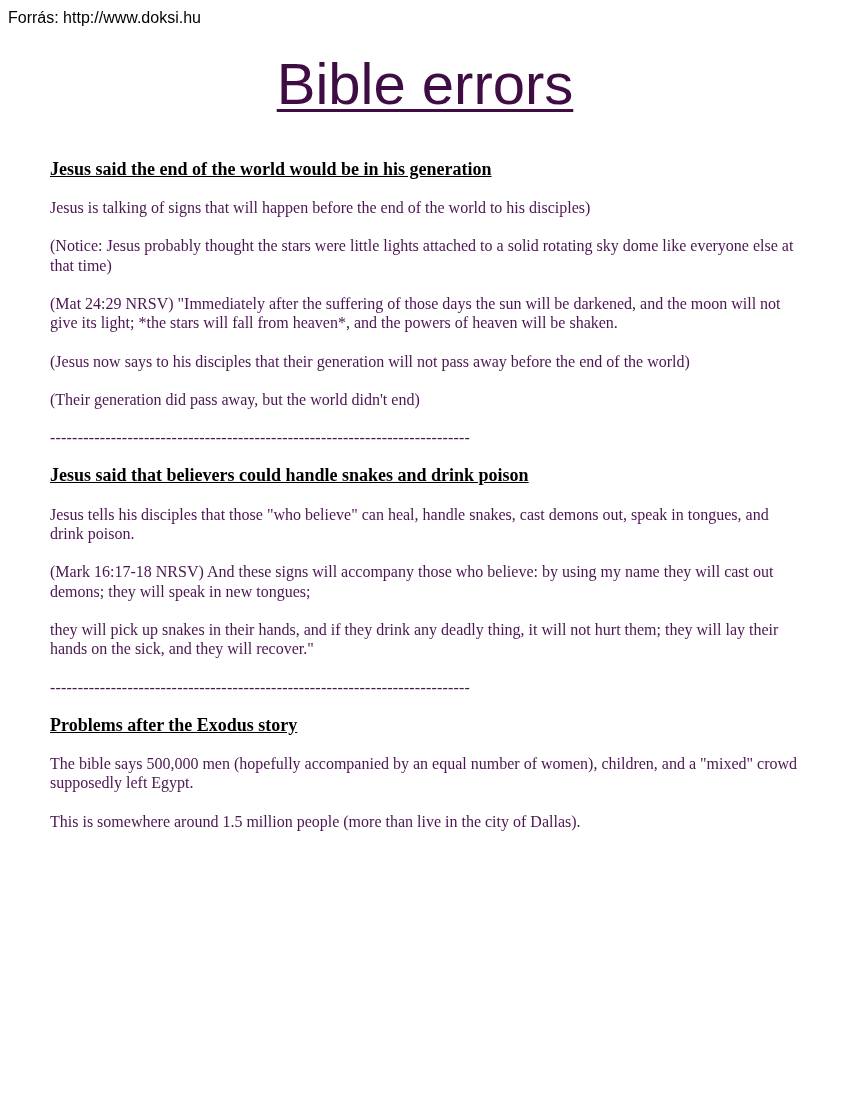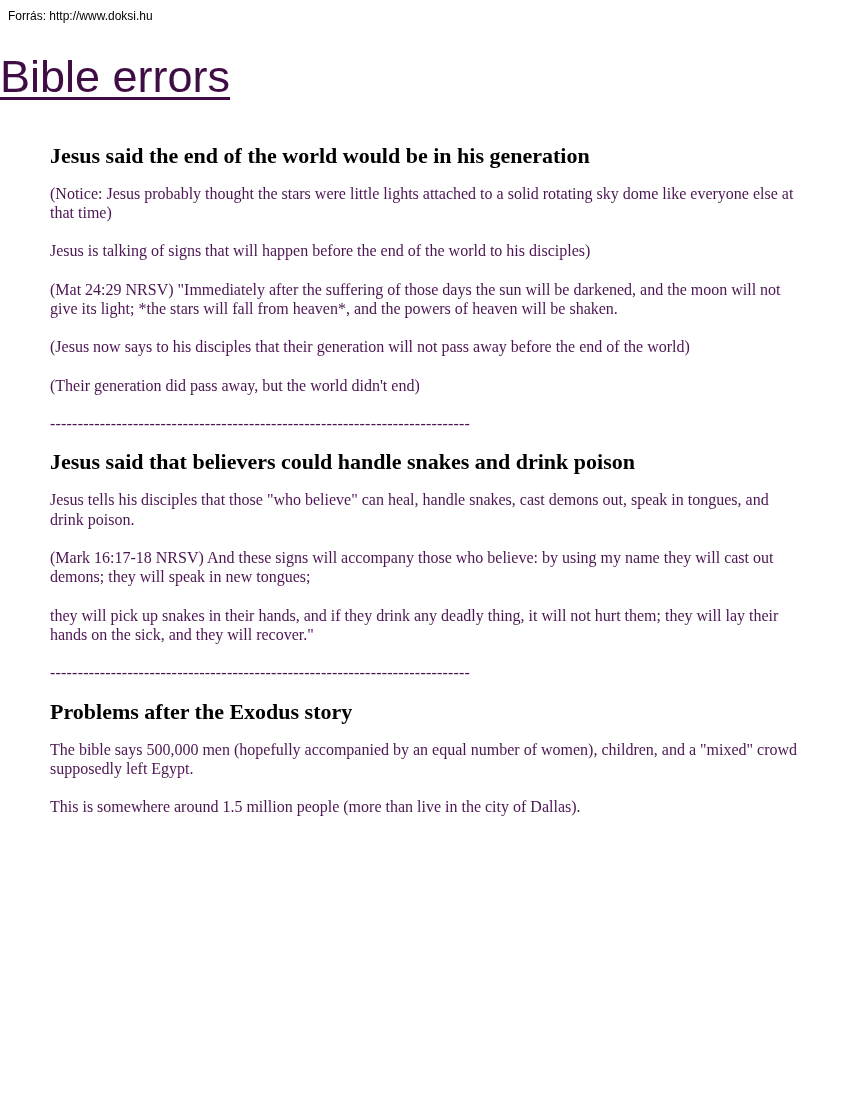--- a/index.html
+++ b/index.html
@@ -9,68 +9,70 @@
     background: var(--bg, #ffffff);
     font-family: "Liberation Serif", serif;
     position: relative;
     overflow: hidden;
   }
   .source-line {
     position: absolute;
     top: 9px;
     left: 8px;
     font-family: "Liberation Sans", sans-serif;
-    font-size: 12px;
+    font-size: 16px;
     color: #000000;
   }
   .page-title {
     margin: 52px 0 0 0;
+    text-align: center;
     font-family: "Liberation Sans", sans-serif;
     font-weight: normal;
-    font-size: 45px;
+    font-size: 58px;
     line-height: 1.1;
     color: var(--title-color, #3f0d44);
     text-decoration: underline;
     text-decoration-thickness: 3px;
     text-underline-offset: 5px;
   }
   .content {
     margin: 44px 50px 0 50px;
     color: var(--body-color, #4b1551);
     font-size: 16px;
     line-height: 19.3px;
   }
   .content h2 {
-    font-size: 22px;
+    font-size: 18px;
     line-height: 19.3px;
     margin: 0 0 19px 0;
     font-weight: bold;
     color: var(--heading-color, #000000);
+    text-decoration: underline;
   }
   .content p {
     margin: 0 0 19px 0;
   }
   .content p.separator {
     letter-spacing: 0.2px;
     white-space: nowrap;
     overflow: hidden;
   }
 </style>
 </head>
 <body>
 
 <div class="source-line">Forrás: http://www.doksi.hu</div>
 
 <h1 class="page-title">Bible errors</h1>
 
 <div class="content">
 
   <h2>Jesus said the end of the world would be in his generation</h2>
+  <p>Jesus is talking of signs that will happen before the end of the world to his disciples)</p>
   <p>(Notice: Jesus probably thought the stars were little lights attached to a solid rotating sky dome like everyone else at that time)</p>
-  <p>Jesus is talking of signs that will happen before the end of the world to his disciples)</p>
   <p>(Mat 24:29 NRSV) "Immediately after the suffering of those days the sun will be darkened, and the moon will not give its light; *the stars will fall from heaven*, and the powers of heaven will be shaken.</p>
   <p>(Jesus now says to his disciples that their generation will not pass away before the end of the world)</p>
   <p>(Their generation did pass away, but the world didn't end)</p>
 
   <p class="separator">----------------------------------------------------------------------------</p>
 
   <h2>Jesus said that believers could handle snakes and drink poison</h2>
   <p>Jesus tells his disciples that those "who believe" can heal, handle snakes, cast demons out, speak in tongues, and drink poison.</p>
   <p>(Mark 16:17-18 NRSV) And these signs will accompany those who believe: by using my name they will cast out demons; they will speak in new tongues;</p>
   <p>they will pick up snakes in their hands, and if they drink any deadly thing, it will not hurt them; they will lay their hands on the sick, and they will recover."</p>

